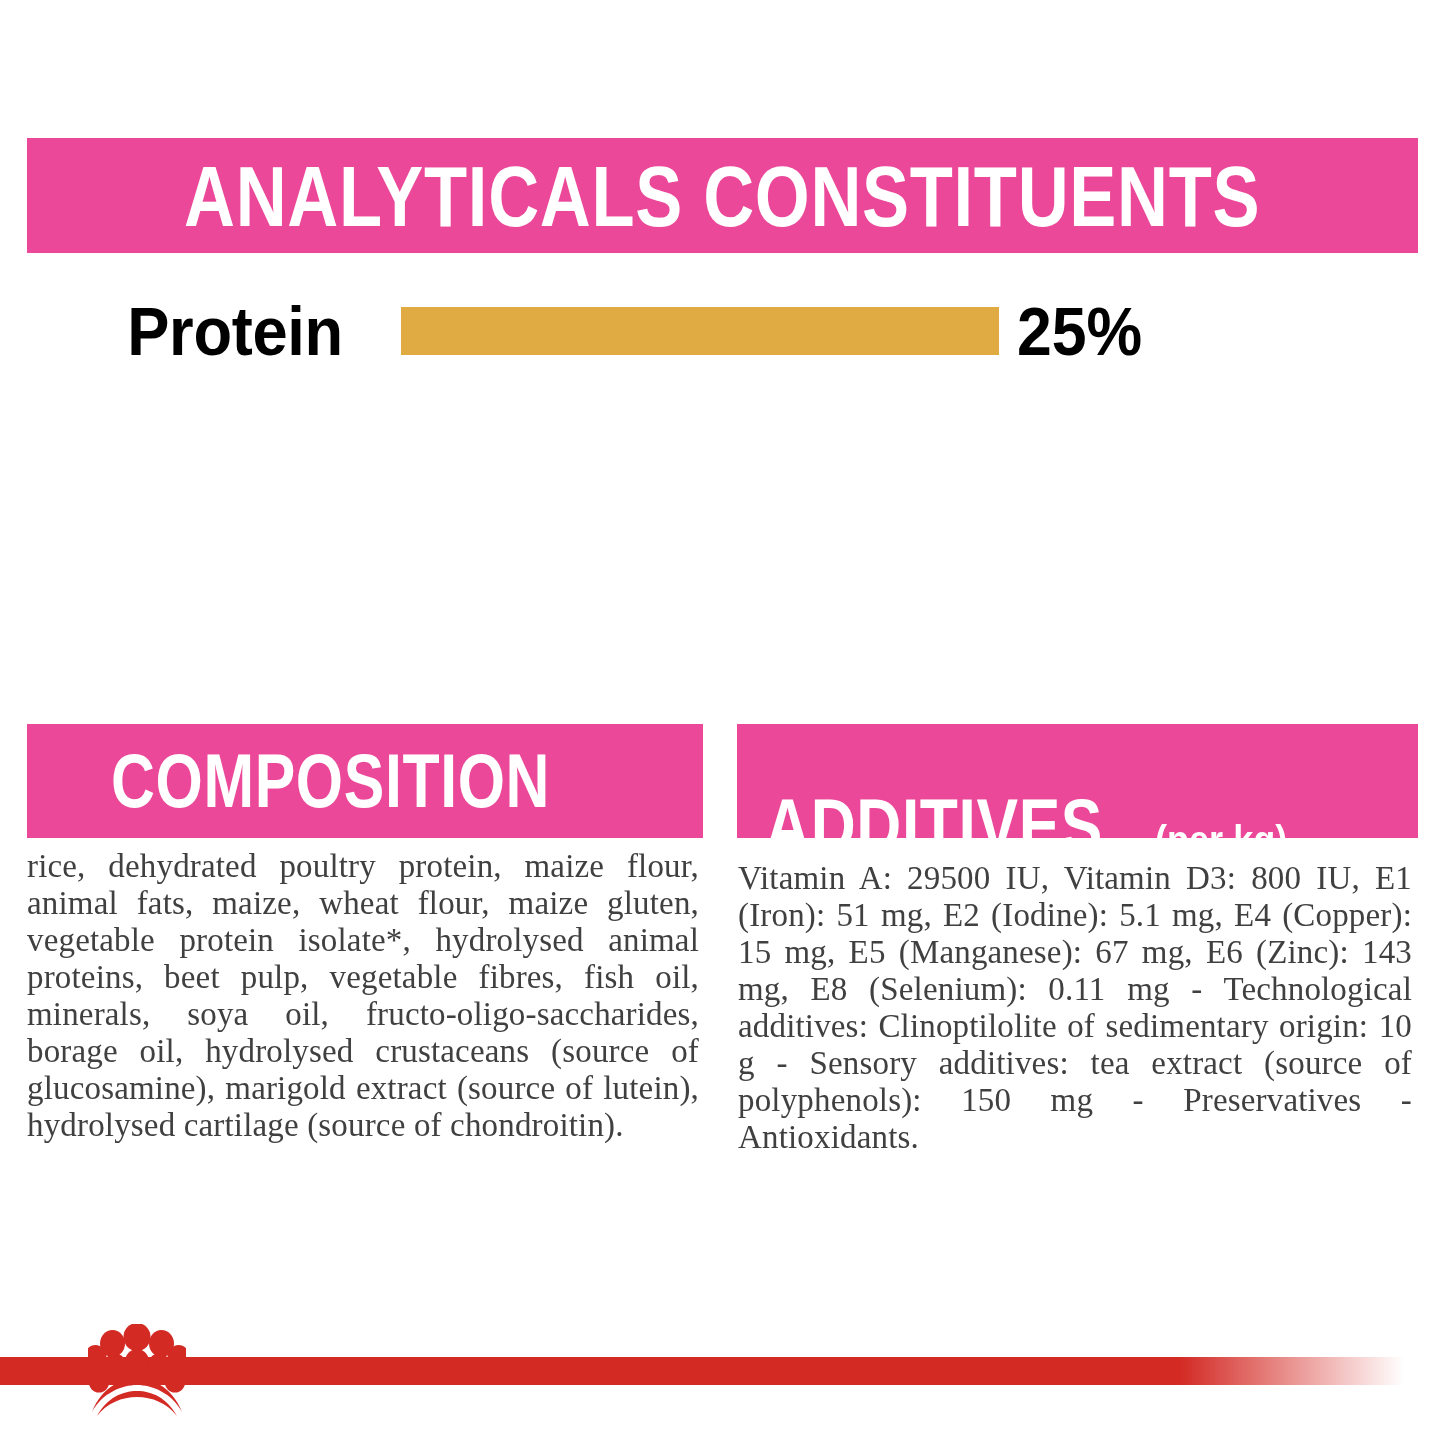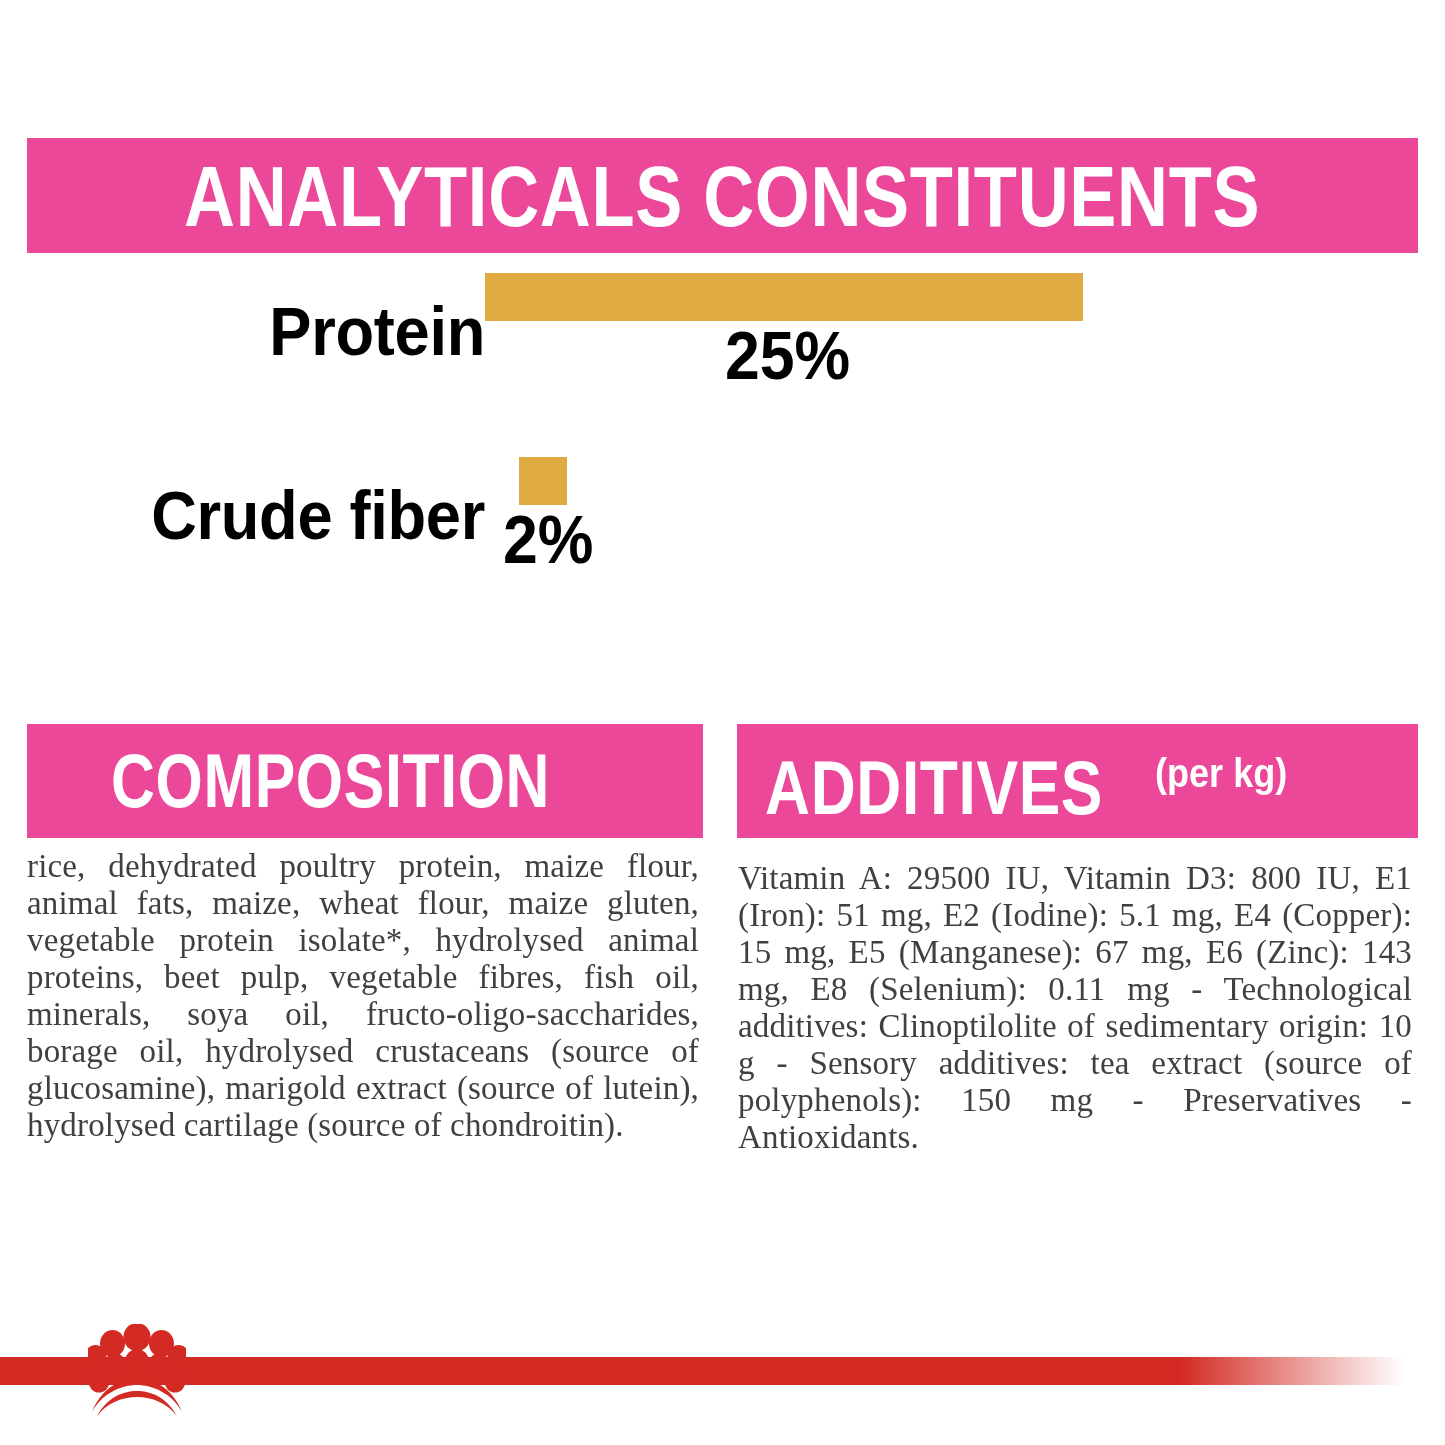--- a/index.html
+++ b/index.html
@@ -72,23 +72,23 @@
     font-weight: bold;
     font-size: 68px;
     color: #000000;
     line-height: 1;
     letter-spacing: -0.005em;
     white-space: nowrap;
     transform: scaleX(0.93);
     transform-origin: right center;
   }
   .bar-wrap {
+    margin-left: 58px;
     display: flex;
     align-items: center;
-    flex-direction: column;
   }
   .bar {
     background: #dfab42;
     height: 48px;
   }
   .bar-value {
     margin-left: 18px;
     font-family: "Liberation Sans Narrow", "Liberation Sans", sans-serif;
     font-weight: bold;
     font-size: 68px;
@@ -108,21 +108,21 @@
     padding-left: 84px;
   }
   #comp-band .band-title { font-size: 76px; }
 
   #add-band {
     left: 737px;
     top: 724px;
     width: 681px;
     height: 114px;
     padding-left: 28px;
-    align-items: flex-start;
+    align-items: flex-end;
   }
   #add-band .band-title {
     font-size: 76px;
     transform: scaleX(0.82);
     position: relative;
     top: 26px;
   }
   #add-band .band-sub {
     color: #ffffff;
     font-family: "Liberation Sans Narrow", "Liberation Sans", sans-serif;
@@ -185,27 +185,20 @@
 
   <div class="chart-row" style="top:0px;">
     <span class="chart-label">Protein</span>
     <span class="bar-wrap">
       <span class="bar" id="bar-0" style="width: 598px; background: rgb(223, 171, 66);"></span>
       <span class="bar-value">25%</span>
     </span>
   </div>
 
 
-  <div class="chart-row" style="top:184px;">
-    <span class="chart-label">Crude fiber</span>
-    <span class="bar-wrap">
-      <span class="bar" id="bar-2" style="width: 48px; background: rgb(223, 171, 66);"></span>
-      <span class="bar-value">2%</span>
-    </span>
-  </div>
 
 </div>
 
 <div class="band" id="comp-band">
   <span class="band-title">COMPOSITION</span>
 </div>
 <div class="body-text" id="comp-text">rice, dehydrated poultry protein, maize flour, animal fats, maize, wheat flour, maize gluten, vegetable protein isolate*, hydrolysed animal proteins, beet pulp, vegetable fibres, fish oil, minerals, soya oil, fructo-oligo-saccharides, borage oil, hydrolysed crustaceans (source of glucosamine), marigold extract (source of lutein), hydrolysed cartilage (source of chondroitin).</div>
 
 <div class="band" id="add-band">
   <span class="band-title">ADDITIVES</span>

